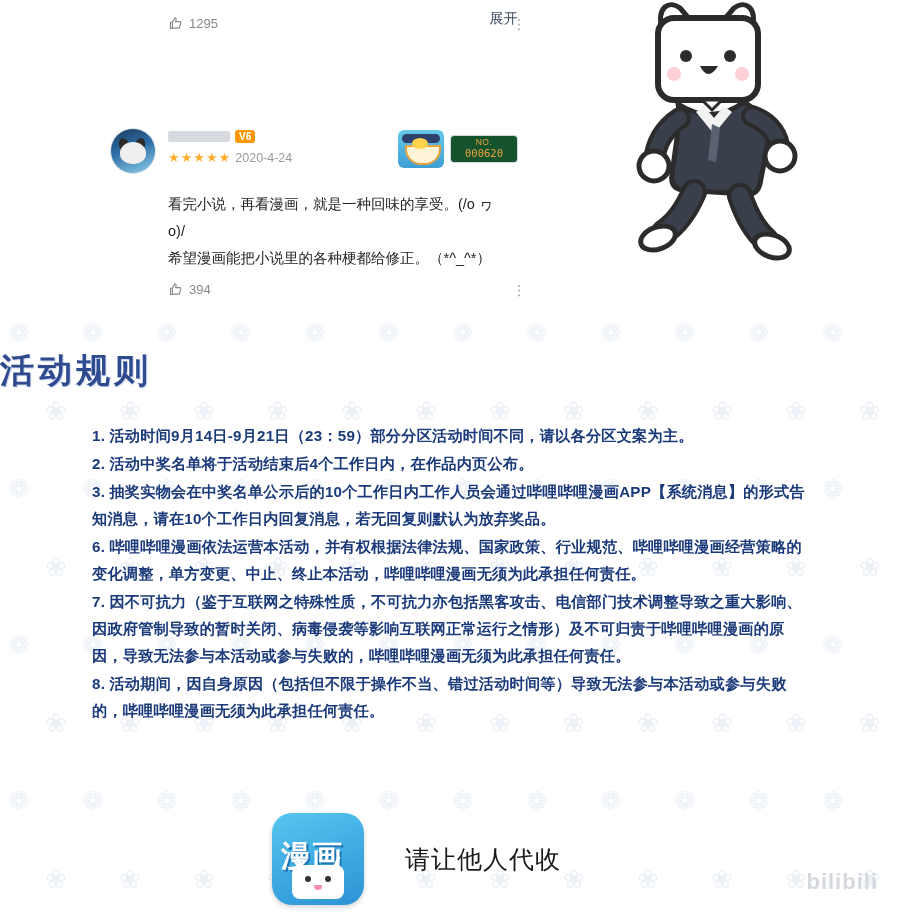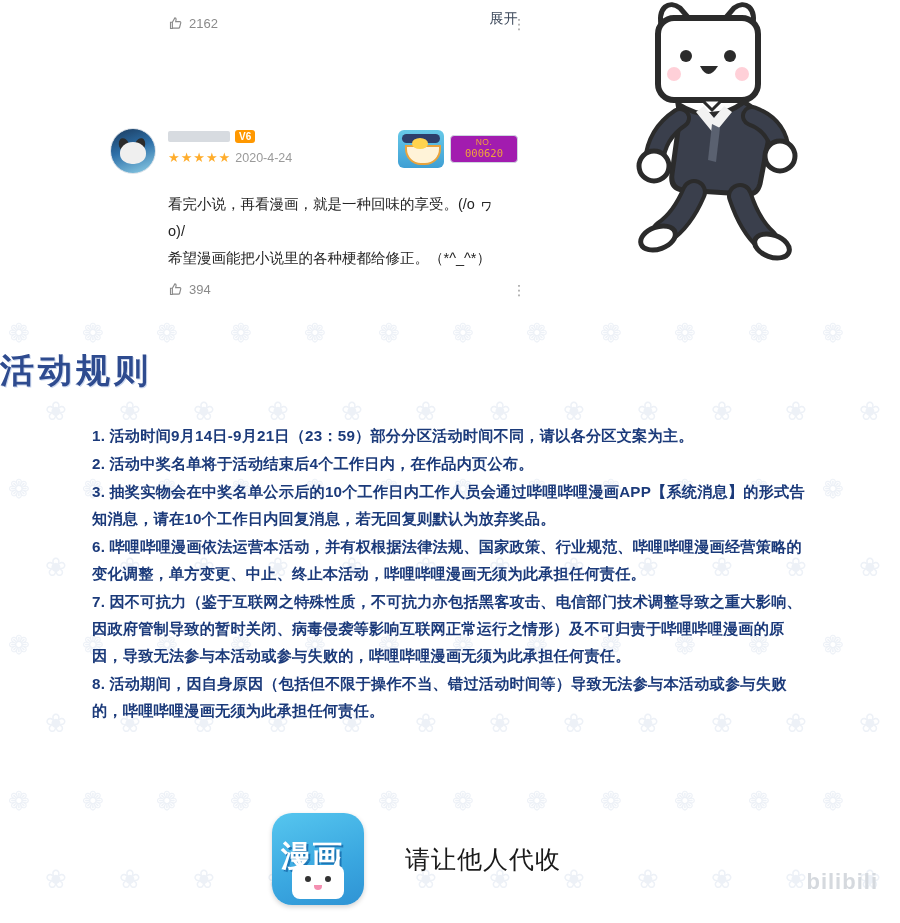--- a/index.html
+++ b/index.html
@@ -201,21 +201,21 @@
     background: #2d3f6b;
     border-radius: 5px;
   }
   .medal-no {
     position: absolute;
     left: 52px;
     top: 5px;
     width: 66px;
     border: 1px solid #cfd6e0;
     border-radius: 4px;
-    background: #a21caf;
+    background: #14532d;
     text-align: center;
     padding: 2px 0 3px;
   }
   .medal-no .lbl { color: #f0a33c; font-size: 8.5px; line-height: 9px; letter-spacing: .5px; }
   .medal-no .num { color: #f0a33c; font-size: 10.5px; line-height: 12px; font-family: "DejaVu Sans Mono", monospace; }
 
   .c2-body {
     margin-top: 26px;
     font-size: 14.5px;
     line-height: 27px;
@@ -507,21 +507,21 @@
       <div class="comment-text">
         <span class="expand">展开</span>
       </div>
       <div class="like-row">
         <span class="like-icon">
           <svg width="15" height="15" viewBox="0 0 24 24" fill="none" stroke="#8a8a8a" stroke-width="1.8">
             <path d="M7 10v10H4V10h3z"></path>
               <path d="M7 10l4-7c1.2 0 2 .9 2 2l-.7 4H19c1 0 1.7 1 1.4 2l-1.8 7c-.2.8-.9 1.3-1.7 1.3H7"></path>
           </svg>
         </span>
-        <span>2162</span>
+        <span>1295</span>
         <span class="dots">⋮</span>
       </div>
     </div>
 
     <div class="comment-block c2">
       <div class="avatar">
         <div class="ear l"></div>
         <div class="ear r"></div>
         <div class="blob"></div>
       </div>

